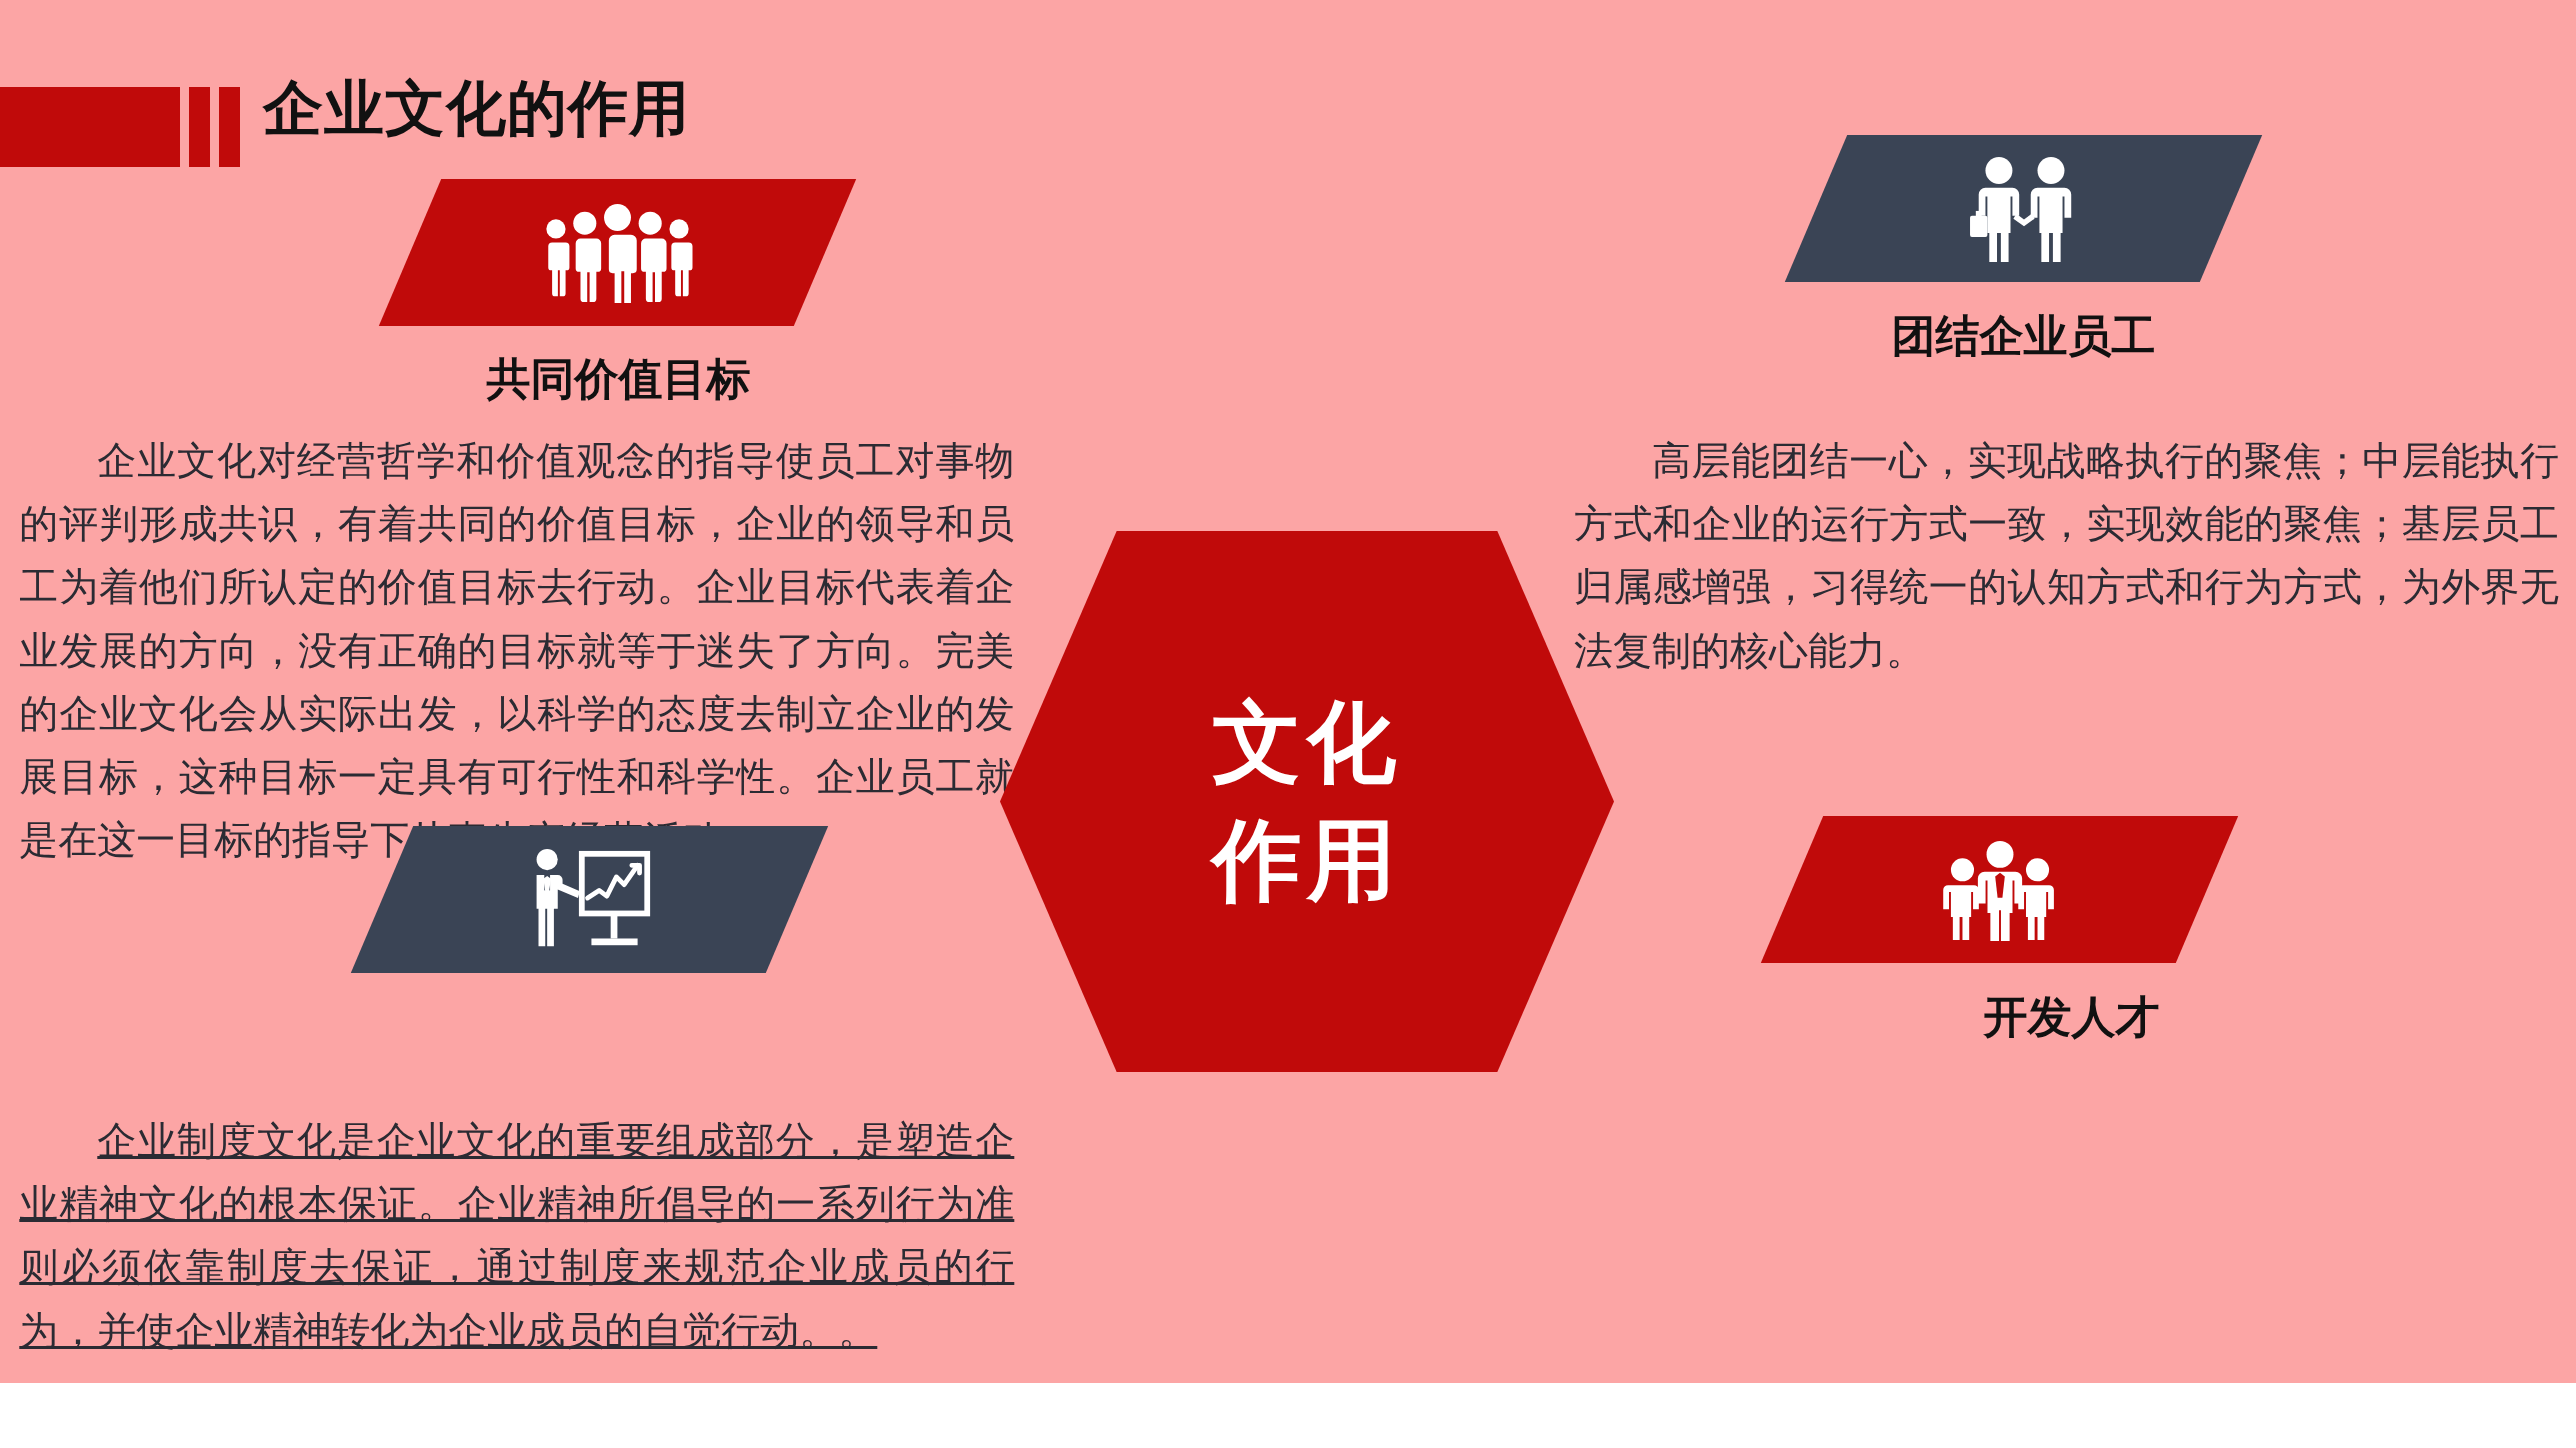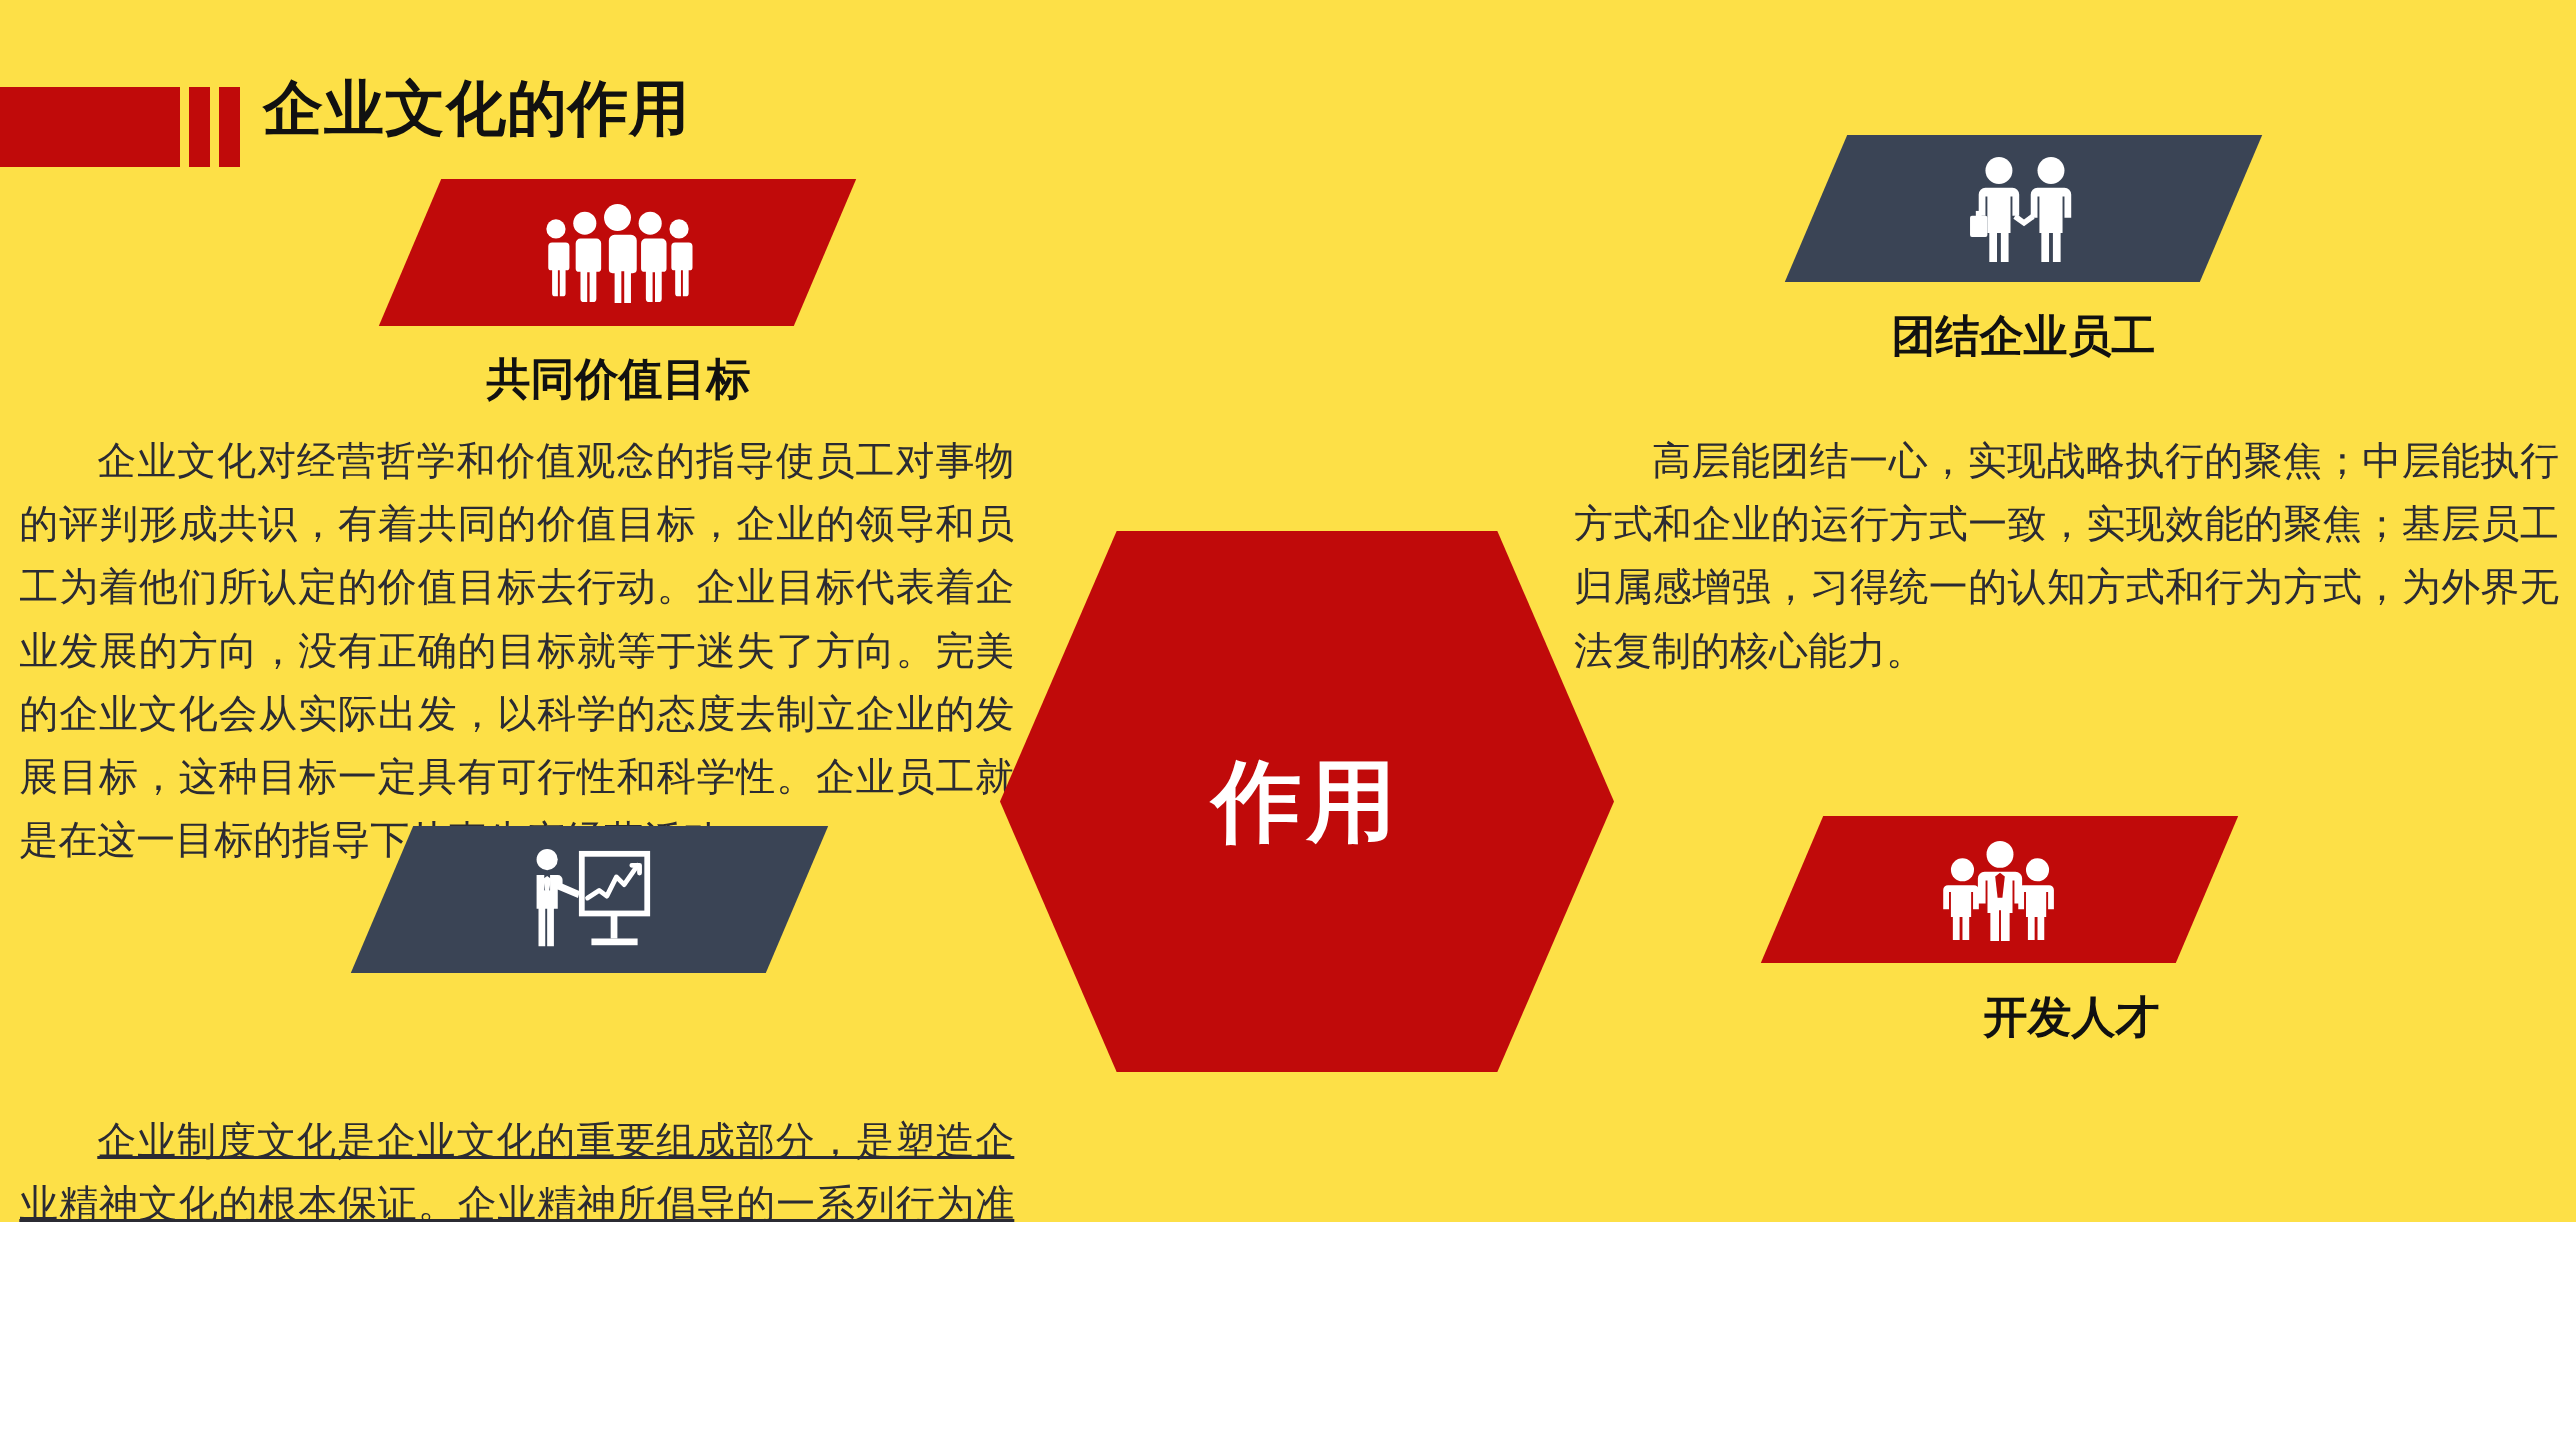--- a/index.html
+++ b/index.html
@@ -6,22 +6,22 @@
     margin: 0;
     padding: 0;
     background: #ffffff;
   }
   body {
     font-family: "Liberation Sans", "DejaVu Sans", sans-serif;
   }
   #slide {
     position: relative;
     width: 2576px;
-    height: 1222px;
-    background: #fde047;
+    height: 1383px;
+    background: #fca5a5;
     overflow: hidden;
   }
 
   
   .hdr-block {
     position: absolute;
     background: #C00A0A;
   }
   #hdr-bar-main  { left: 0px;   top: 87px; width: 180px; height: 80px; }
   #hdr-bar-two   { left: 189px; top: 87px; width: 21px;  height: 80px; }
@@ -216,17 +216,18 @@
 
         <circle cx="59" cy="16" r="14"></circle>
         <path d="M43 34 h32 a7 7 0 0 1 7 7 v26 h-8 v-24 h-2 v34 h-3 v29 h-9 v-32 h-2 v32 h-9 v-29 h-3 v-34 h-2 v24 h-8 v-26 a7 7 0 0 1 7 -7 z"></path>
         <path d="M59 35 l5 4 l-2.5 22 h-5 l-2.5 -22 z" fill="#C00A0A"></path>
       </svg>
     </div>
   </div>
   <div id="ct-4" class="card-title">开发人才</div>
 
   <div id="hex">
+    <div class="hex-line">文化</div>
     <div class="hex-line">作用</div>
   </div>
 
 </div>
 
 
 </body></html>

